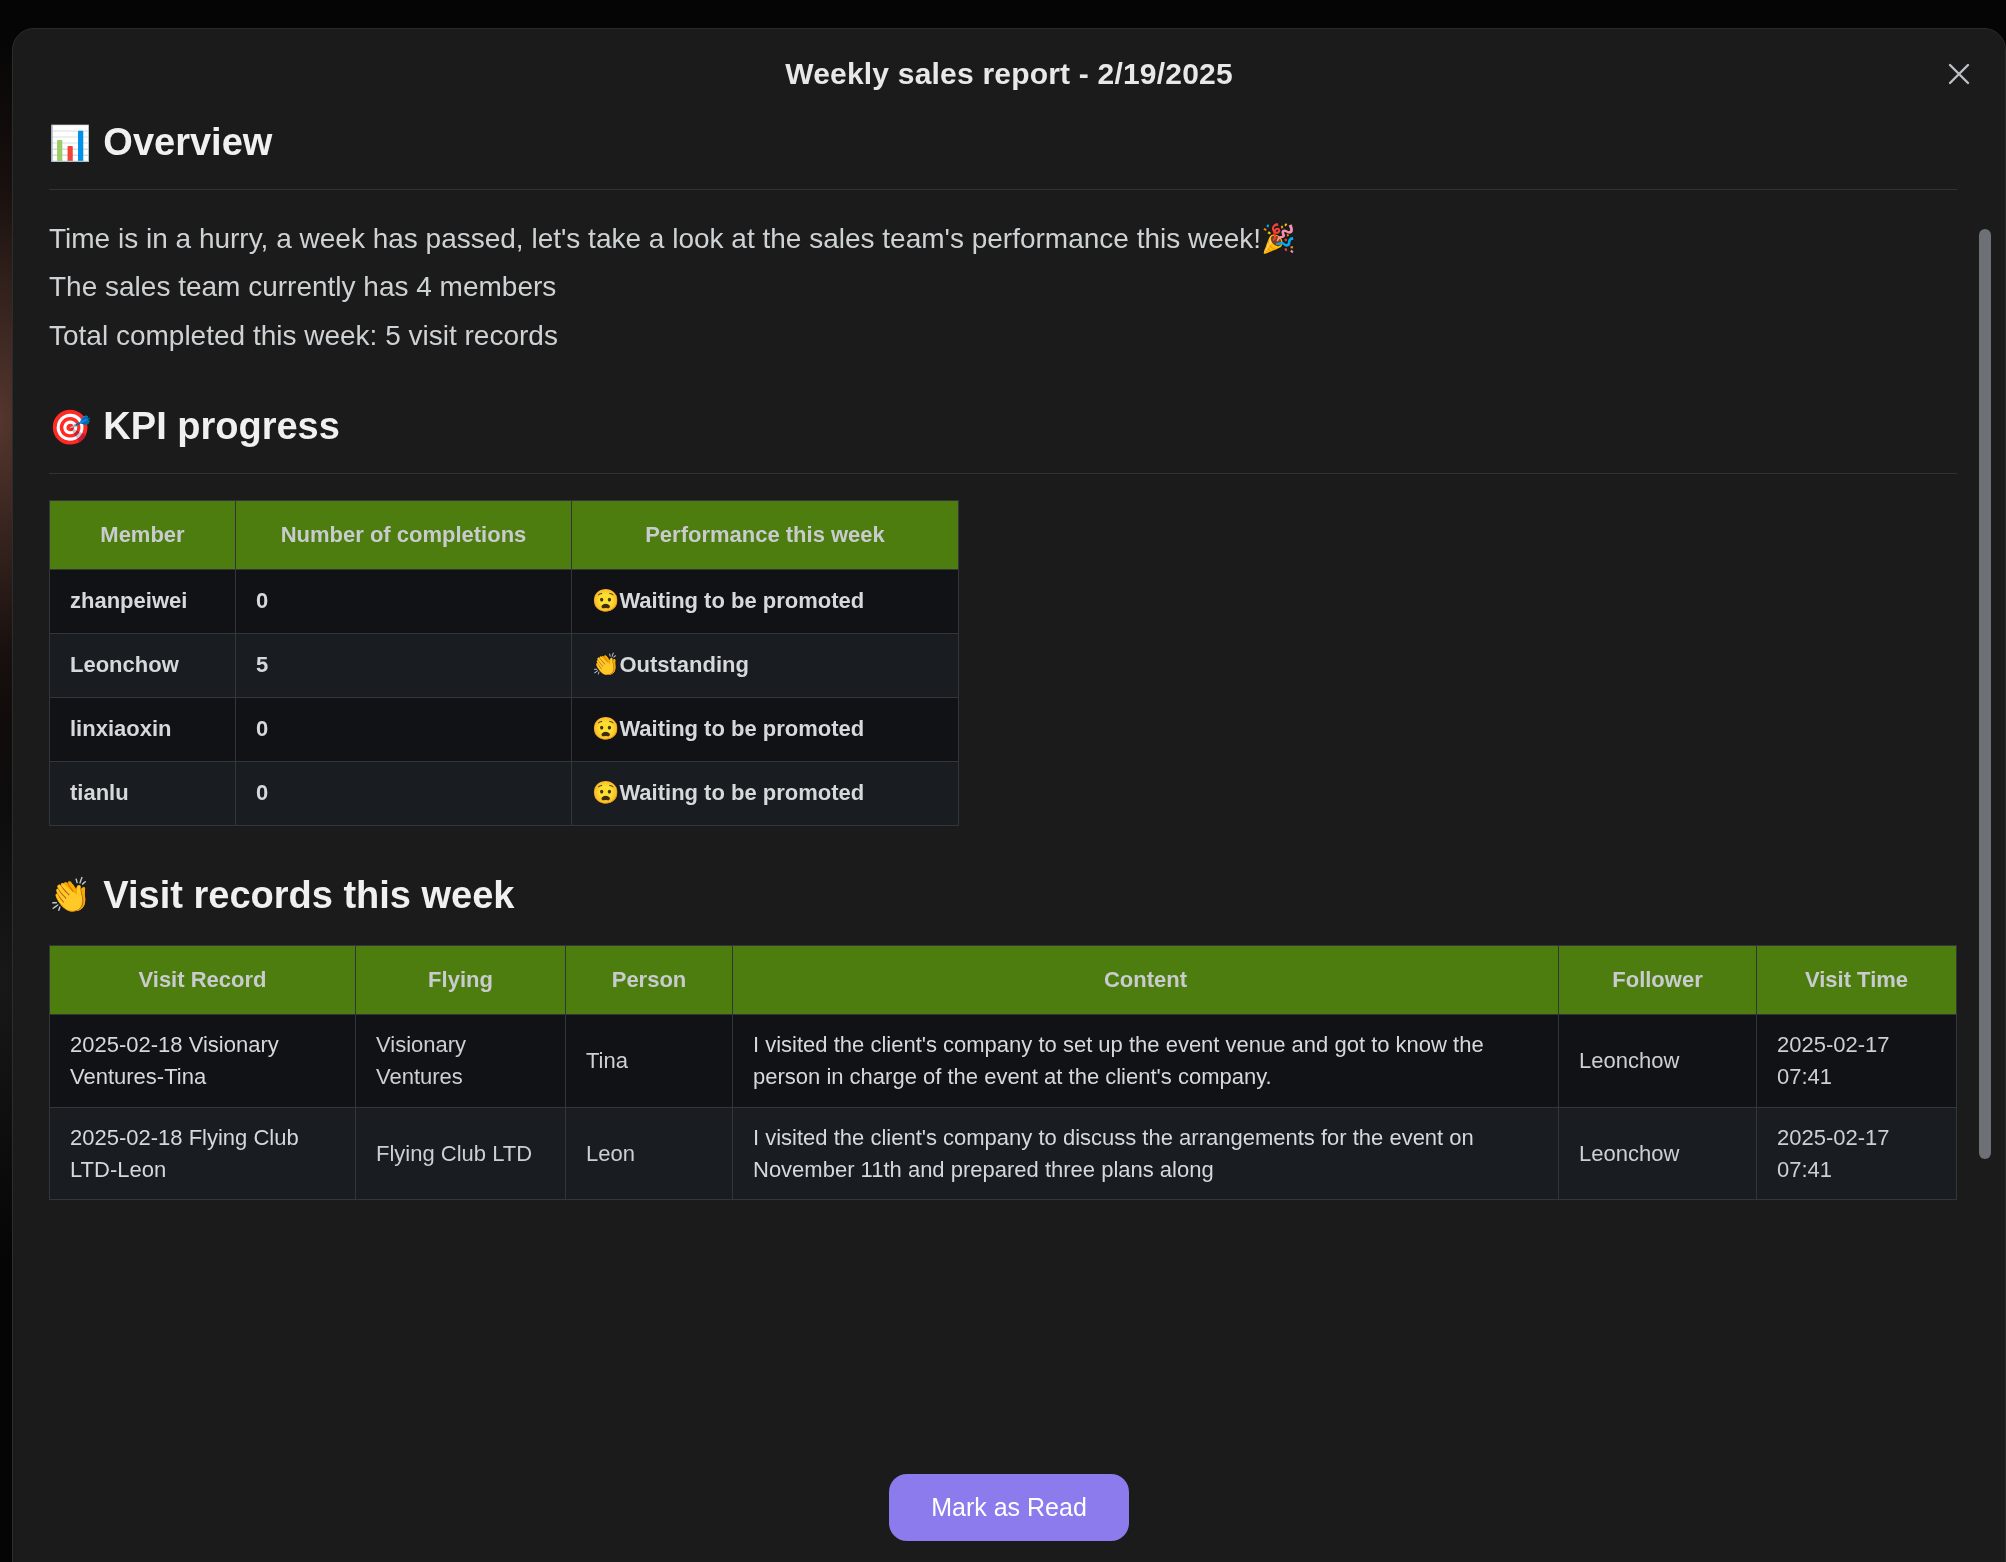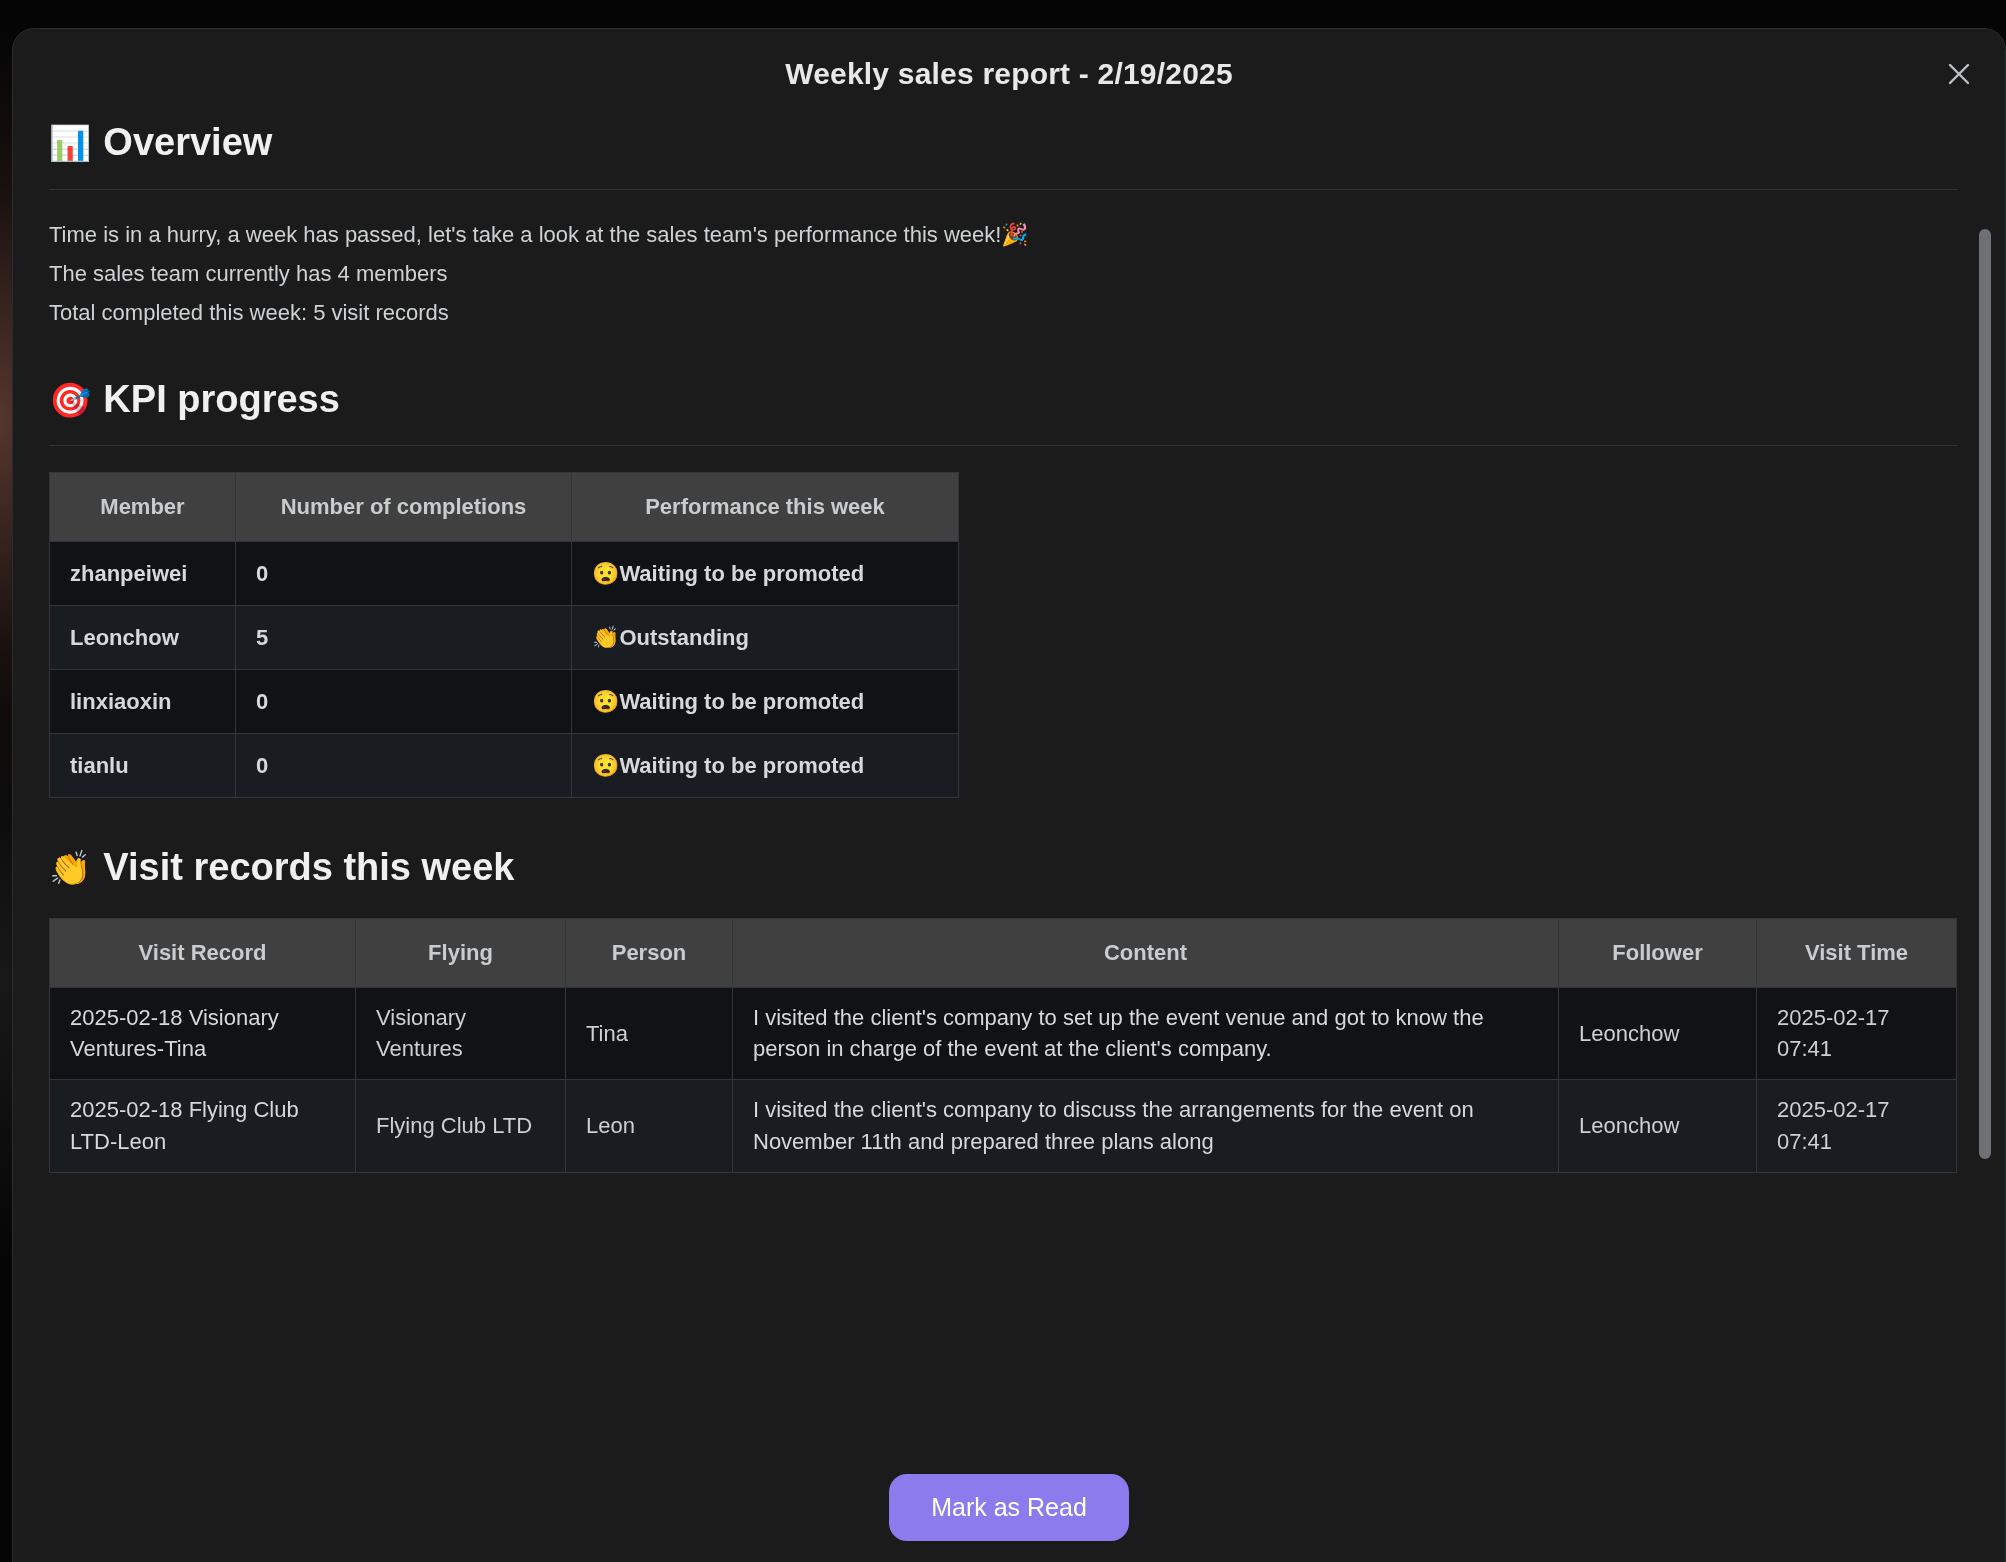--- a/index.html
+++ b/index.html
@@ -89,21 +89,21 @@
     line-height: 1.25;
   }
   .section-head .emoji { font-size: 34px; line-height: 1; }
   .section-rule {
     height: 1px;
     background: #2f3337;
     margin: 22px 0 0 0;
   }
 
   .para {
-    font-size: 22px;
+    font-size: 28px;
     line-height: 1.52;
     color: #cfd2d4;
     margin-top: 28px;
   }
   .para + .para { margin-top: 6px; }
   .para-intro { margin-top: 34px; }
 
   
   table {
     border-collapse: collapse;
@@ -115,21 +115,21 @@
     border: 1px solid #32363b;
     padding: 14px 20px;
     text-align: left;
     vertical-align: middle;
     line-height: 1.45;
   }
   table th {
     font-weight: bold;
     color: #c9ccce;
     text-align: center;
-    background: #404040;
+    background: #4d7c0f;
     padding-top: 18px; padding-bottom: 18px;
   }
   table tbody tr:nth-child(odd)  { background: #101216; }
   table tbody tr:nth-child(even) { background: #191c21; }
 
   
   .kpi-table { width: 910px; }
   .kpi-table td:nth-child(1) { width: 186px; }
   .kpi-table td:nth-child(2) { width: 336px; }
   .kpi-table tbody td { height: 64px; font-weight: bold; }

